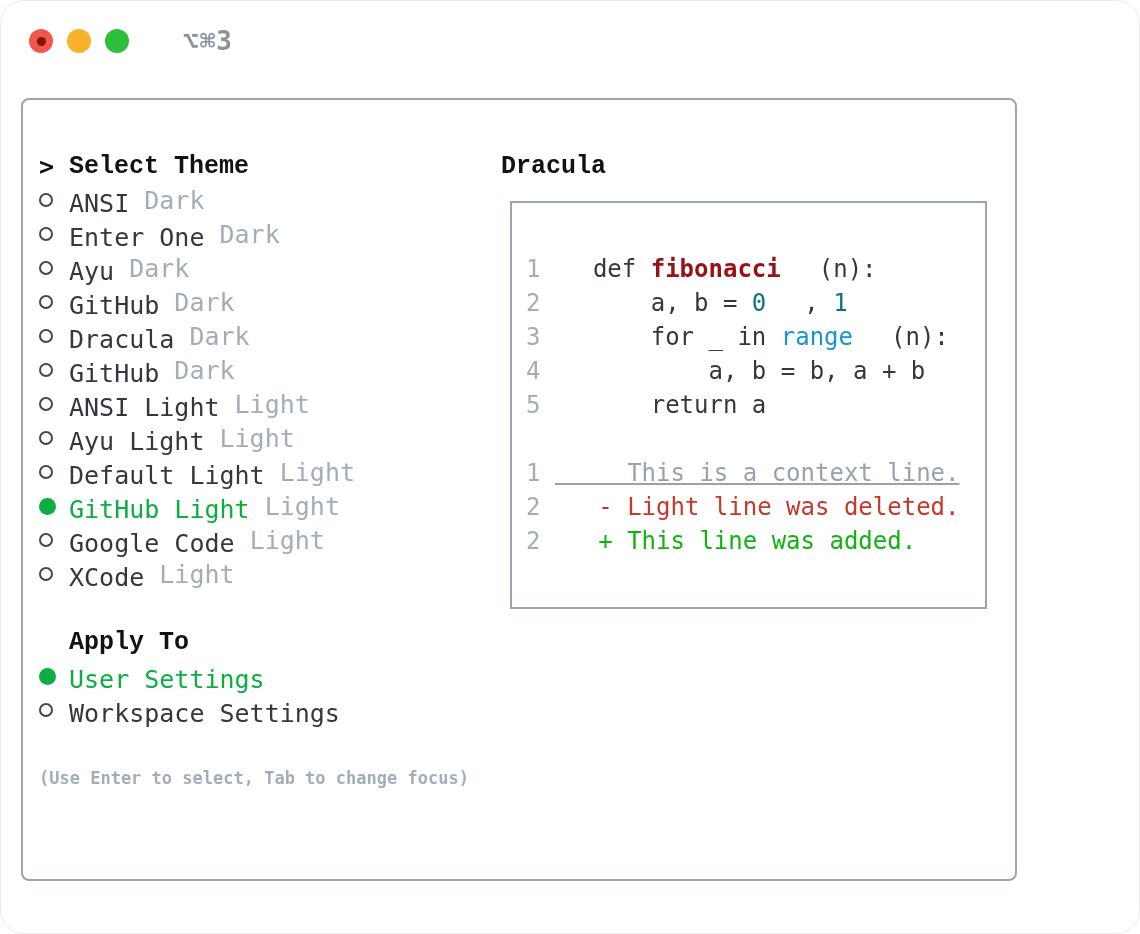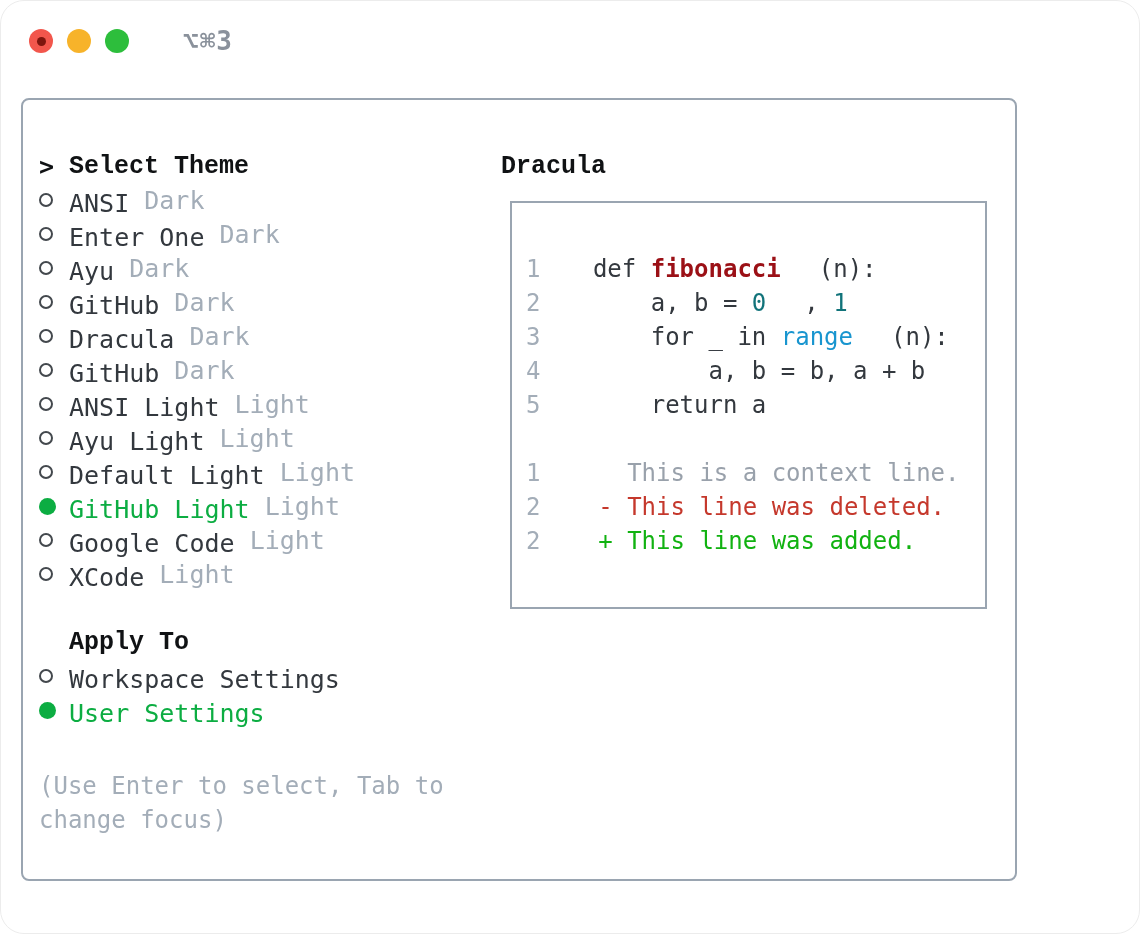--- a/index.html
+++ b/index.html
@@ -35,33 +35,33 @@
   .row{display:flex;align-items:center;height:34px;white-space:pre;font-size:25px;color:var(--text-dark);}
   .marker{width:30px;flex:none;display:inline-flex;align-items:center;}
   .arrow{color:var(--heading-dark);font-weight:bold;}
   .hdr{color:var(--heading-dark);font-weight:bold;font-family:Liberation Mono, monospace;}
   .ring{width:14px;height:14px;border:2.5px solid #43484d;border-radius:50%;display:inline-block;}
   .dot{width:17px;height:17px;background:var(--accent-green);border-radius:50%;display:inline-block;}
   .iname{color:var(--text-dark);margin-top:6px;}
   .iname.sel{color:var(--accent-green);}
   .muted{color:var(--muted-gray);text-align:right;}
   .spacer{height:34px;}
-  .hint{margin-top:8px;max-width:455px;font-size:24px;line-height:34px;color:var(--muted-gray);white-space:normal;}
+  .hint{margin-top:0;max-width:455px;font-size:17px;line-height:34px;color:var(--muted-gray);white-space:normal;font-weight:bold;}
   
   .preview-box{
     margin-left:9px;margin-top:18px;width:477px;height:408px;
     border:2px solid var(--border-gray);padding:49px 14px;background:#fff;
   }
   .pline{height:34px;white-space:pre;font-size:24px;display:flex;align-items:center;}
   .ln{color:var(--muted-gray);}
   .tok-code{color:var(--text-dark);margin-left:38px;}
   .tok-function{color:var(--function-red);font-weight:bold;}
   .tok-number{color:var(--number-teal);}
   .tok-builtin{color:var(--builtin-blue);}
-  .diff-context{color:var(--context-gray);}
+  .diff-context{color:var(--context-gray);text-decoration:underline;}
   .diff-deleted{color:var(--deleted-red);}
   .diff-added{color:var(--added-green);}
 </style>
 </head>
 <body>
 
 <div class="card">
 
   <div class="titlebar">
     <span class="light red">
@@ -94,22 +94,22 @@
           <div class="row theme-item"><span class="marker"><span class="ring"></span></span><span class="iname">XCode</span><span class="muted"> Light</span></div>
         </div>
 
       <div class="spacer"></div>
 
       <div class="row">
         <span class="marker"></span>
         <span class="hdr">Apply To</span>
       </div>
       <div id="apply-list">
+          <div class="row apply-item"><span class="marker"><span class="dot"></span></span><span class="iname sel">User Settings</span></div>
           <div class="row apply-item"><span class="marker"><span class="ring"></span></span><span class="iname">Workspace Settings</span></div>
-          <div class="row apply-item"><span class="marker"><span class="dot"></span></span><span class="iname sel">User Settings</span></div>
         </div>
 
       <div class="spacer"></div>
 
       <div class="hint">(Use Enter to select, Tab to change focus)</div>
     </div>
 
     <div class="rightcol">
       <div class="row">
         <span class="hdr">Dracula</span>
@@ -118,20 +118,20 @@
         <div id="code-lines">
             <div class="pline"><span class="ln">1 </span><span class="tok-code">def </span><span class="tok-function">fibonacci</span><span class="tok-code">(n):</span></div>
             <div class="pline"><span class="ln">2 </span><span class="tok-code">    a, b = </span><span class="tok-number">0</span><span class="tok-code">, </span><span class="tok-number">1</span></div>
             <div class="pline"><span class="ln">3 </span><span class="tok-code">    for _ in </span><span class="tok-builtin">range</span><span class="tok-code">(n):</span></div>
             <div class="pline"><span class="ln">4 </span><span class="tok-code">        a, b = b, a + b</span></div>
             <div class="pline"><span class="ln">5 </span><span class="tok-code">    return a</span></div>
           </div>
         <div class="pline"> </div>
         <div id="diff-lines">
             <div class="pline"><span class="ln">1 </span><span class="diff-context">     This is a context line.</span></div>
-            <div class="pline"><span class="ln">2 </span><span class="diff-deleted">   - This line was deleted.</span></div>
+            <div class="pline"><span class="ln">2 </span><span class="diff-deleted">   - Light line was deleted.</span></div>
             <div class="pline"><span class="ln">2 </span><span class="diff-added">   + This line was added.</span></div>
           </div>
       </div>
     </div>
 
   </div>
 </div>
 
 </body></html>

